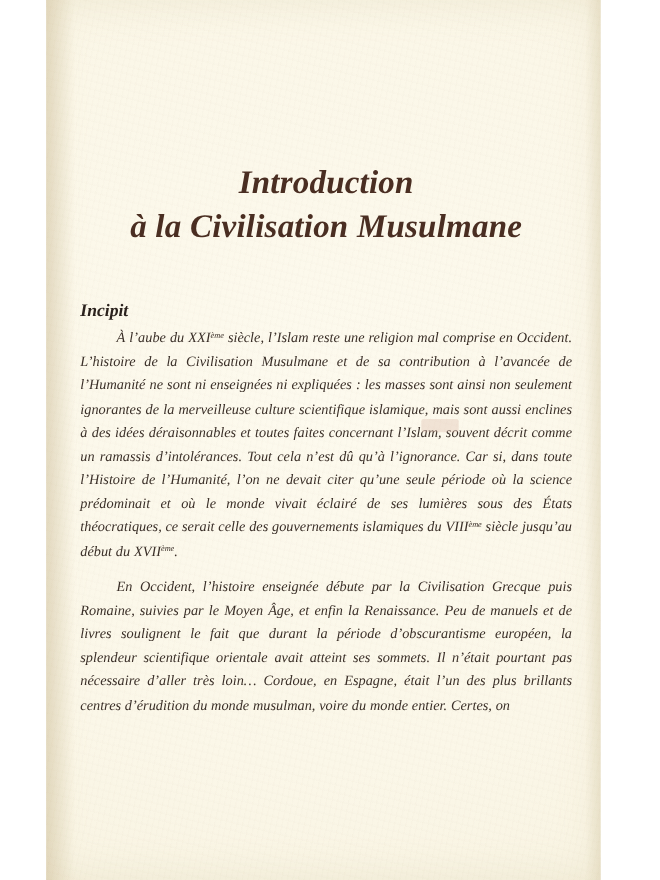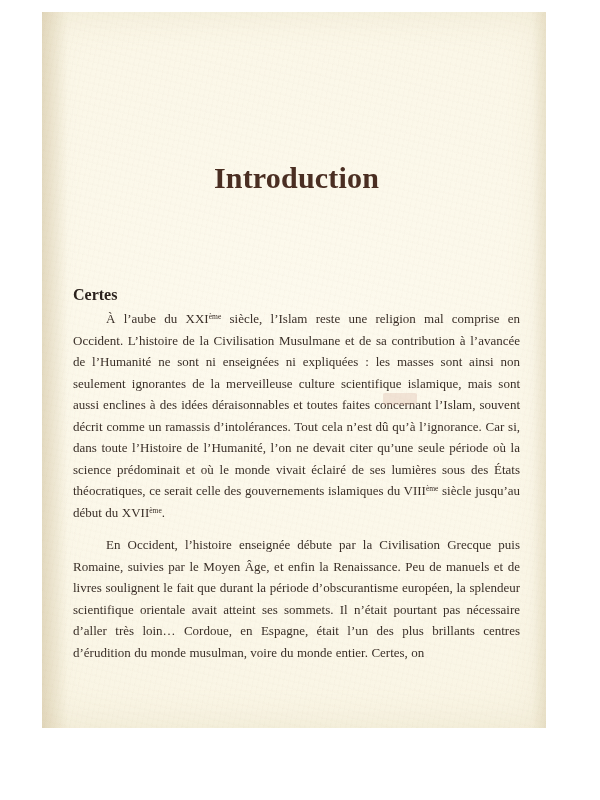--- a/index.html
+++ b/index.html
@@ -15,26 +15,27 @@
     position: relative;
     width: 600px;
     height: 800px;
     background: #ffffff;
   }
 
   
   .page {
     position: absolute;
     left: 42px;
-    top: 12px;
+    top: 0;
     width: 504px;
-    height: 716px;
+    height: 800px;
     background:
       radial-gradient(ellipse 140% 70% at 50% 45%, #fdfaee 0%, #fbf7e8 60%, #f7f2df 100%);
     box-shadow: inset 0 0 36px rgba(215, 201, 166, 0.30);
+    font-style: italic;
   }
 
   
   .gutter-shade {
     position: absolute;
     left: 0;
     top: 0;
     width: 26px;
     height: 100%;
     background: linear-gradient(to right, rgba(196,178,140,0.38), rgba(196,178,140,0.0));
@@ -140,23 +141,24 @@
 
   <div class="page">
     <div class="gutter-shade"></div>
     <div class="edge-shade-right"></div>
     <div class="paper-grain"></div>
 
     <div class="content">
 
       <h1 class="chapter-title">
         <span class="line1">Introduction</span>
+        <span class="line2">à la Civilisation Musulmane</span>
       </h1>
 
-      <h2 class="section-heading">Certes</h2>
+      <h2 class="section-heading">Incipit</h2>
 
       <div class="body-block">
         <p class="para">À l’aube du XXI<sup>ème</sup> siècle, l’Islam reste une religion mal comprise en Occident. L’histoire de la Civilisation Musulmane et de sa contribution à l’avancée de l’Humanité ne sont ni enseignées ni expliquées : les masses sont ainsi non seulement ignorantes de la merveilleuse culture scientifique islamique, mais sont aussi enclines à des idées déraisonnables et toutes faites concernant l’Islam, souvent décrit comme un ramassis d’intolérances. Tout cela n’est dû qu’à l’ignorance. Car si, dans toute l’Histoire de l’Humanité, l’on ne devait citer qu’une seule période où la science prédominait et où le monde vivait éclairé de ses lumières sous des États théocratiques, ce serait celle des gouvernements islamiques du VIII<sup>ème</sup> siècle jusqu’au début du XVII<sup>ème</sup>.</p>
         <p class="para">En Occident, l’histoire enseignée débute par la Civilisation Grecque puis Romaine, suivies par le Moyen Âge, et enfin la Renaissance. Peu de manuels et de livres soulignent le fait que durant la période d’obscurantisme européen, la splendeur scientifique orientale avait atteint ses sommets. Il n’était pourtant pas nécessaire d’aller très loin… Cordoue, en Espagne, était l’un des plus brillants centres d’érudition du monde musulman, voire du monde entier. Certes, on</p>
       </div>
 
       <div class="smudge"></div>
 
     </div>
   </div>

